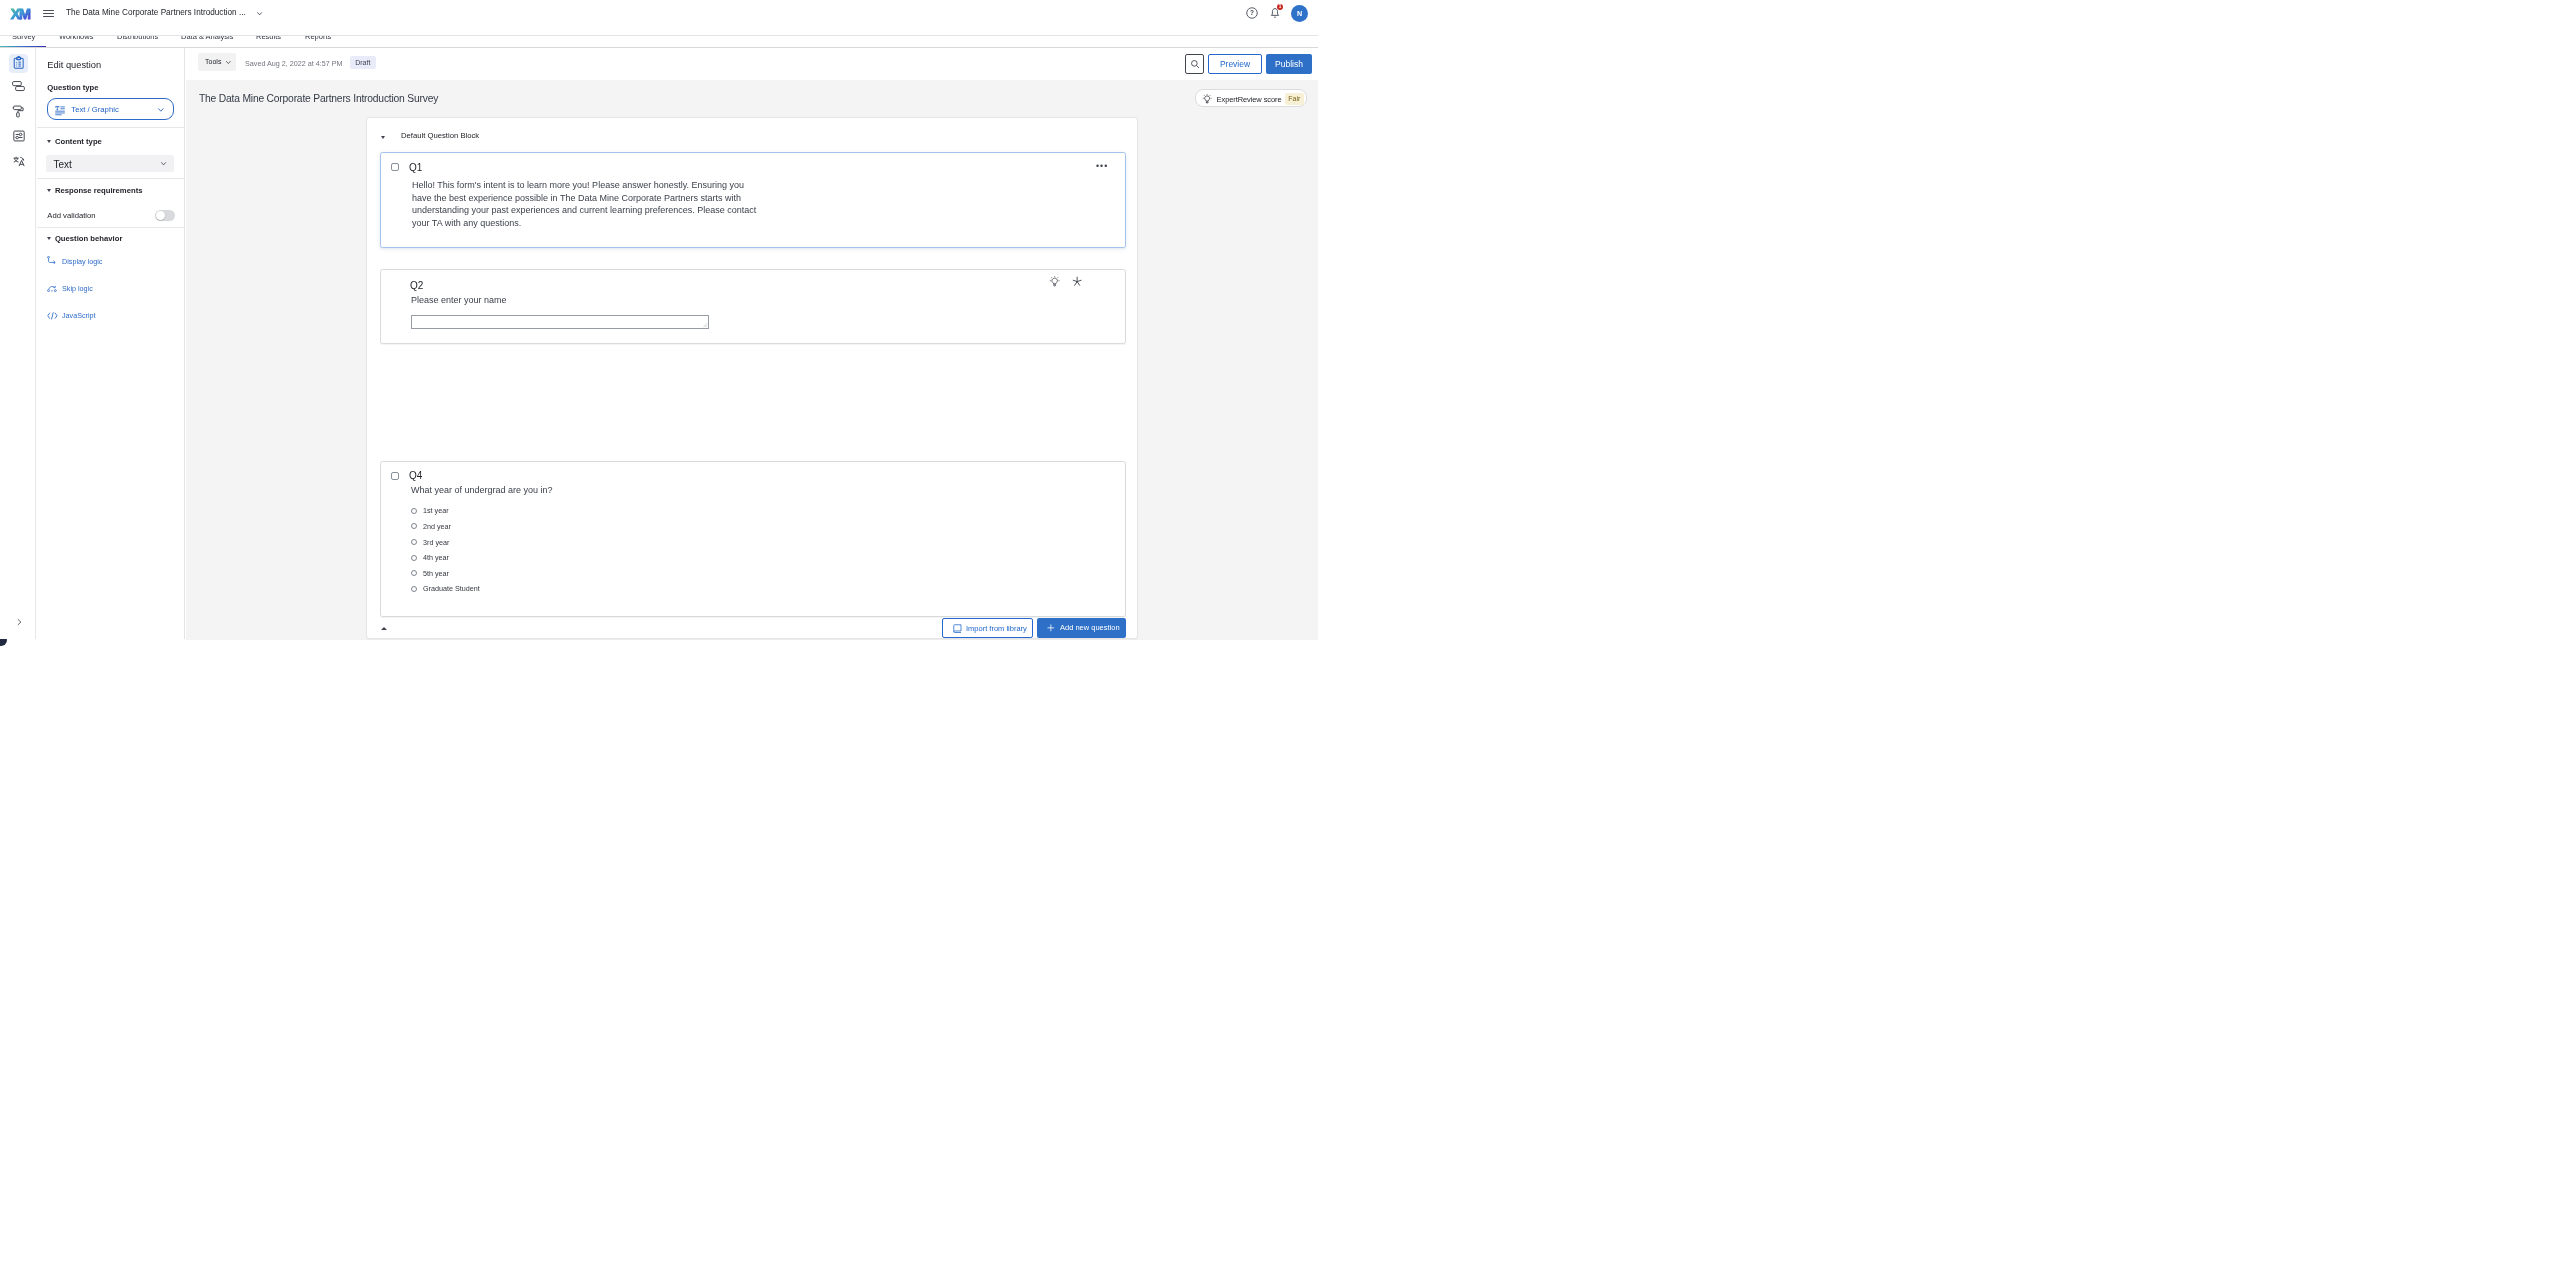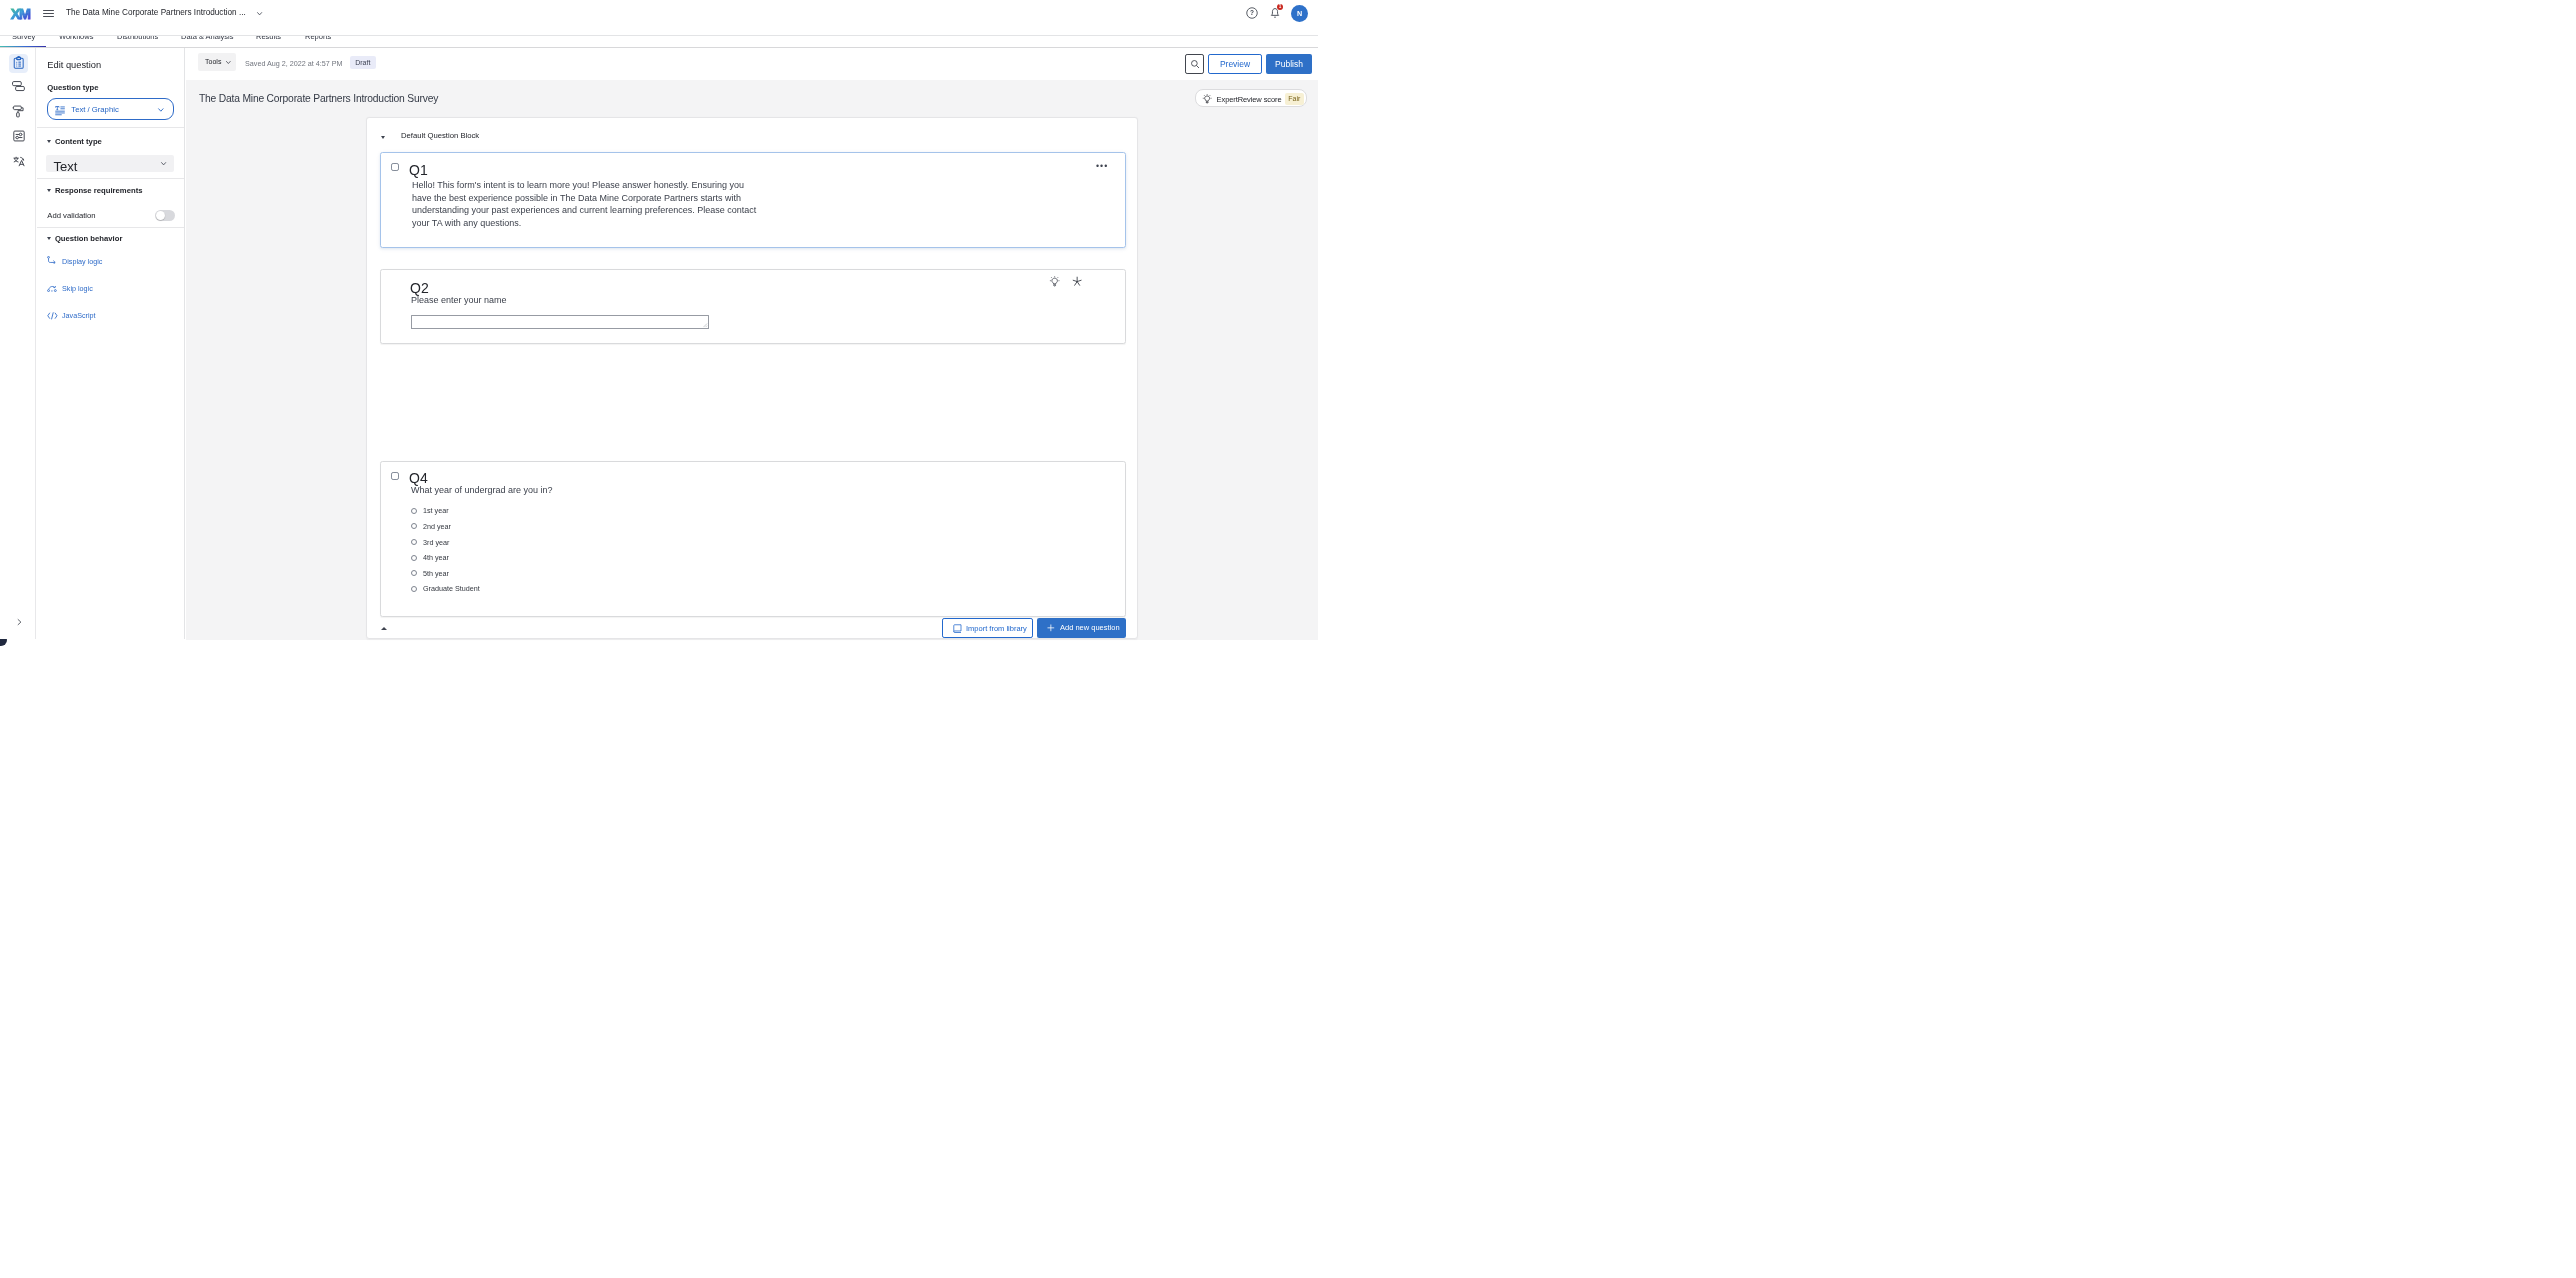--- a/index.html
+++ b/index.html
@@ -64,21 +64,21 @@
 
 #card { position:absolute; left:180px; top:37px; width:772px; height:522px; background:#fff;
   border:0.5px solid #e5e5e7; border-radius:3.1px; box-shadow:0 0.5px 1.5px rgba(0,0,0,0.04); }
 .qbox { position:absolute; left:13px; width:746px; background:#fff;
   border:0.5px solid #d9dadc; border-radius:2.6px; box-shadow:0 0.5px 1px rgba(0,0,0,0.05); }
 #q1box { top:34px; height:96px; border:1px solid #a5c3ea; box-shadow:0 1px 3.1px rgba(120,150,190,0.25); }
 #q2box { top:151px; height:75px; }
 #q3box { top:247px; height:75px; }
 #q4box { top:343px; height:156px; }
 .cb { position:absolute; width:8.2px; height:8.2px; border:0.8px solid #848c99; border-radius:2.1px; background:#fff; }
-.qlabel { position:absolute; font-size:14px; color:#23252b; }
+.qlabel { position:absolute; font-size:10px; color:#23252b; }
 .qtext { position:absolute; font-size:9px; color:#3a3f4a; }
 .qplaceholder { position:absolute; font-size:9px; color:#5f646d; }
 .tarea { position:absolute; left:30px; width:298px; height:14.4px; border:0.5px solid #979ba3;
   background:#fff; border-radius:0.5px; }
 .tarea svg { position:absolute; right:0.5px; bottom:0.5px; }
 .radio { position:absolute; left:30px; width:6.4px; height:6.4px; border:0.8px solid #7e848f;
   border-radius:50%; background:#fff; }
 .rlabel { position:absolute; left:42px; font-size:7.2px; color:#33373f; }
 #importbtn { position:absolute; left:575px; top:500px; width:91px; height:19.6px; background:#fff;
   border:0.5px solid #2268cd; border-radius:2.1px; }
@@ -187,21 +187,21 @@
       <path d="M0.5 10 L19 10 M0.5 13.5 L19 13.5 M0.5 17 L13 17"></path>
     </svg>
     <span class="abs" style="left:23px; top:6.4px; font-size:7.7px; color:#2464c4;">Text / Graphic</span>
     <svg class="abs" style="left:109px; top:7.2px" width="7.7" height="7.7" viewBox="0 0 14 14">
         <path d="M2.5 4.5 L7 9.5 L11.5 4.5" fill="none" stroke="#2464c4" stroke-width="1.6"></path>
       </svg>
   </div>
   <div class="pdiv" style="top:79px"></div>
   <div class="abs" style="left:11.3px; top:89px"><span class="caret" style="margin-right:3.6px; vertical-align:1px;"></span><span class="plabel">Content type</span></div>
   <div class="abs" style="left:10.3px; top:107px; width:128px; height:16.5px; background:#f1f1f3; border-radius:2.1px;">
-    <span class="abs" style="left:7.2px; top:3.6px; font-size:13px; color:#23252b;">Text</span>
+    <span class="abs" style="left:7.2px; top:3.6px; font-size:10px; color:#23252b;">Text</span>
     <svg class="abs" style="left:114px; top:5.2px" width="7.2" height="7.2" viewBox="0 0 14 14">
         <path d="M2.5 4.5 L7 9.5 L11.5 4.5" fill="none" stroke="#3f4450" stroke-width="1.6"></path>
       </svg>
   </div>
   <div class="pdiv" style="top:130px"></div>
   <div class="abs" style="left:11.3px; top:138px"><span class="caret" style="margin-right:3.6px; vertical-align:1px;"></span><span class="plabel">Response requirements</span></div>
   <div class="abs" style="left:11.3px; top:163px; font-size:7.7px; color:#23252b;">Add validation</div>
   <div class="abs" style="left:119px; top:162px; width:19.6px; height:10.8px; background:#d8d9dd; border-radius:5.7px;">
     <div class="abs" style="left:1px; top:1px; width:8.8px; height:8.8px; background:#fff; border-radius:50%; box-shadow:0 0.5px 1px rgba(0,0,0,0.3);"></div>
   </div>

